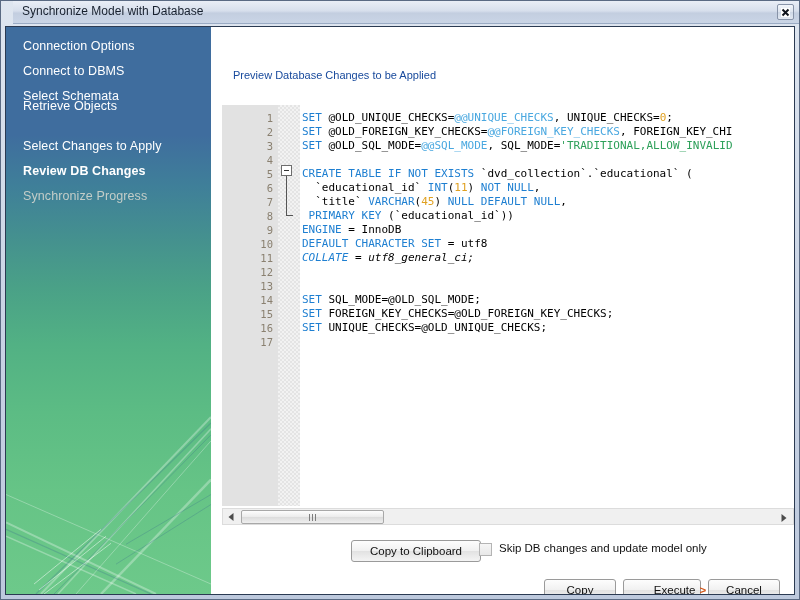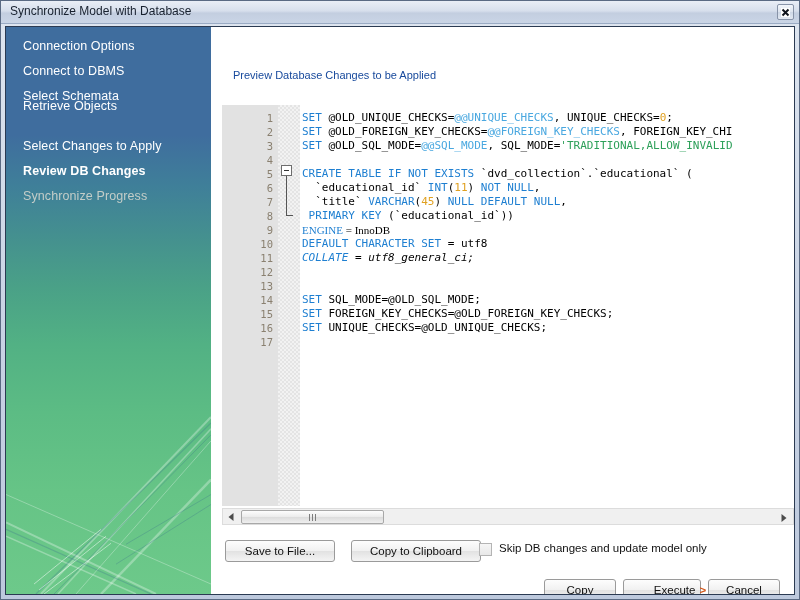--- a/index.html
+++ b/index.html
@@ -9,21 +9,21 @@
     background:#b8c4d8;
   }
   
   #window{
     position:absolute;left:0;top:0;width:800px;height:600px;
     box-sizing:border-box;
     border:1px solid #5a6a83;
     background:linear-gradient(180deg,#dfe6f0 0%,#c8d3e4 55%,#bdc9dd 100%);
   }
   #titlebar{
-    position:absolute;left:0;top:0;right:0;height:22px;
+    position:absolute;left:12px;top:0;right:0;height:22px;
     background:linear-gradient(180deg,#e9eef6 0%,#d7dfec 45%,#c3cee0 55%,#cad5e6 100%);
     border-bottom:1px solid #9aabc4;
   }
   #title-text{
     position:absolute;left:9px;top:3px;
     font-size:12px;color:#17202e;
     white-space:nowrap;
   }
   #close-btn{
     position:absolute;right:5px;top:3px;width:17px;height:16px;
@@ -259,21 +259,21 @@
         </div>
         <div id="codearea">
             <div class="codeline" style="top: 6px;"><span class="kw">SET </span><span>@OLD_UNIQUE_CHECKS=</span><span class="var">@@UNIQUE_CHECKS</span><span>, UNIQUE_CHECKS=</span><span class="num">0</span><span>;</span></div>
             <div class="codeline" style="top: 20px;"><span class="kw">SET </span><span>@OLD_FOREIGN_KEY_CHECKS=</span><span class="var">@@FOREIGN_KEY_CHECKS</span><span>, FOREIGN_KEY_CHI</span></div>
             <div class="codeline" style="top: 34px;"><span class="kw">SET </span><span>@OLD_SQL_MODE=</span><span class="var">@@SQL_MODE</span><span>, SQL_MODE=</span><span class="str">'TRADITIONAL,ALLOW_INVALID</span></div>
             <div class="codeline" style="top: 48px;"></div>
             <div class="codeline" style="top: 62px;"><span class="kw">CREATE TABLE IF NOT EXISTS </span><span>`dvd_collection`.`educational` (</span></div>
             <div class="codeline" style="top: 76px;"><span>  `educational_id` </span><span class="kw">INT</span><span>(</span><span class="num">11</span><span>) </span><span class="kw">NOT NULL</span><span>,</span></div>
             <div class="codeline" style="top: 90px;"><span>  `title` </span><span class="kw">VARCHAR</span><span>(</span><span class="num">45</span><span>) </span><span class="kw">NULL DEFAULT NULL</span><span>,</span></div>
             <div class="codeline" style="top: 104px;"><span class="kw"> PRIMARY KEY </span><span>(`educational_id`))</span></div>
-            <div class="codeline" style="top: 118px; font-family: Liberation Serif, serif;"><span class="kw">ENGINE</span><span> = InnoDB</span></div>
+            <div class="codeline" style="top: 118px;"><span class="kw">ENGINE</span><span> = InnoDB</span></div>
             <div class="codeline" style="top: 132px;"><span class="kw">DEFAULT CHARACTER SET</span><span> = utf8</span></div>
             <div class="codeline" style="top: 146px; font-style: italic;"><span class="kw">COLLATE</span><span> = utf8_general_ci;</span></div>
             <div class="codeline" style="top: 160px;"></div>
             <div class="codeline" style="top: 174px;"></div>
             <div class="codeline" style="top: 188px;"><span class="kw">SET </span><span>SQL_MODE=@OLD_SQL_MODE;</span></div>
             <div class="codeline" style="top: 202px;"><span class="kw">SET </span><span>FOREIGN_KEY_CHECKS=@OLD_FOREIGN_KEY_CHECKS;</span></div>
             <div class="codeline" style="top: 216px;"><span class="kw">SET </span><span>UNIQUE_CHECKS=@OLD_UNIQUE_CHECKS;</span></div>
             <div class="codeline" style="top: 230px;"></div>
           </div>
       </div>
@@ -291,21 +291,20 @@
             <rect x="6" y="0" width="1" height="7" fill="#7d7d7d"></rect>
           </svg>
         </div>
         <div class="sb-arrow" style="position:absolute;right:2px;top:1px;">
           <svg width="7" height="8" viewBox="0 0 7 8">
               <path d="M1.5 0 L1.5 8 L6.5 4 Z" fill="#4c4c4c"></path>
             </svg>
         </div>
       </div>
 
-      <div class="btn" id="btn-save">Save to File...</div>
       <div class="btn" id="btn-copy">Copy to Clipboard</div>
       <div id="chk-box"></div>
       <div id="chk-label">Skip DB changes and update model only</div>
 
       <div class="btn" id="btn-back">Copy</div>
       <div class="btn" id="btn-exec">
         <span>Execute</span>
         <span class="exec-arrow">&gt;</span>
       </div>
       <div class="btn" id="btn-cancel">Cancel</div>

